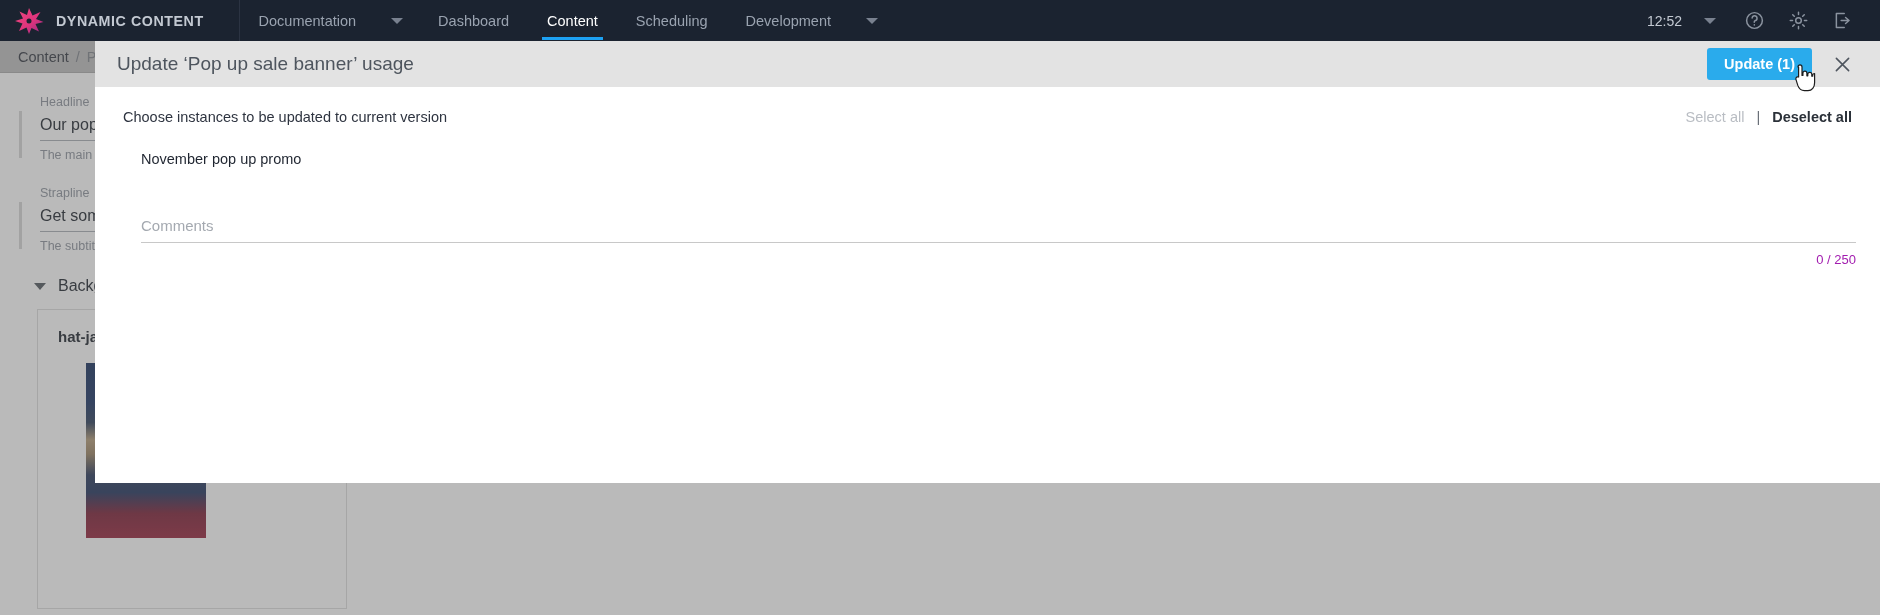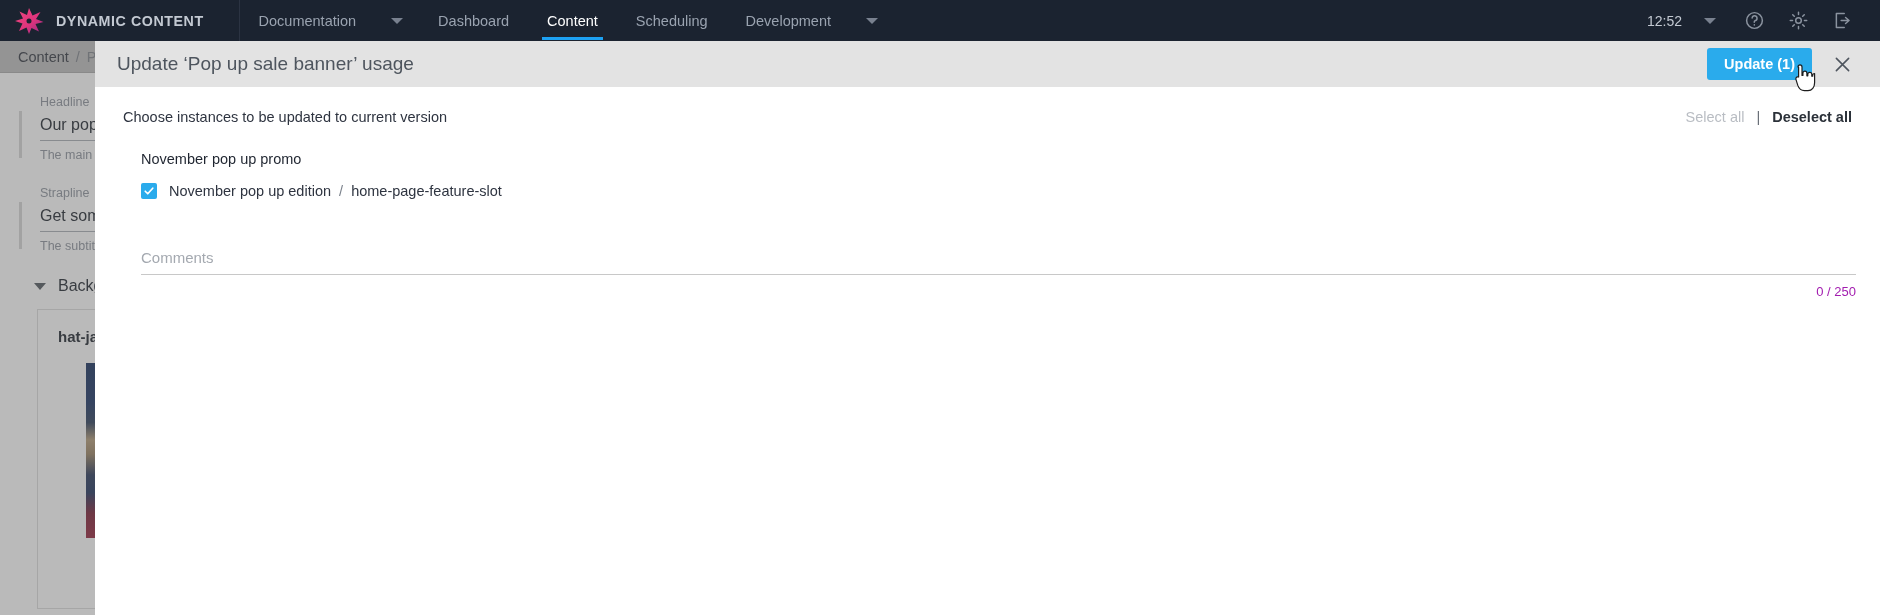--- a/index.html
+++ b/index.html
@@ -216,21 +216,21 @@
     background: rgba(60, 60, 60, 0.30);
     z-index: 3;
   }
 
   
   .modal {
     position: absolute;
     top: 41px;
     left: 95px;
     width: 1785px;
-    height: 574px;
+    height: 442px;
     background: #ffffff;
     z-index: 10;
     display: flex;
     flex-direction: column;
   }
   .modal-header {
     height: 46px;
     background: #e3e3e3;
     display: flex;
     align-items: center;
@@ -476,32 +476,20 @@
       <span class="choose-text">Choose instances to be updated to current version</span>
       <span class="sel-actions">
         <span class="sel-all">Select all</span>
         <span class="sel-divider">|</span>
         <span class="desel-all">Deselect all</span>
       </span>
     </div>
 
     <div class="group-title">November pop up promo</div>
 
-    <div class="instance-row">
-      <span class="cbox">
-        <svg width="12" height="12" viewBox="0 0 24 24" fill="none" stroke="#ffffff" stroke-width="3.4" stroke-linecap="round" stroke-linejoin="round">
-          <path d="M4.5 12.5 9.5 17.5 19.5 6.5"></path>
-        </svg>
-      </span>
-      <span class="instance-label">
-        <span>November pop up edition</span>
-        <span class="slash">/</span>
-        <span>home-page-feature-slot</span>
-      </span>
-    </div>
 
     <div class="comments-wrap">
       <input class="comments-input" type="text" placeholder="Comments" style="">
       <div class="char-count">0 / 250</div>
     </div>
 
   </div>
 </div>
 
 <svg class="cursor" width="26" height="30" viewBox="0 0 26 30">

